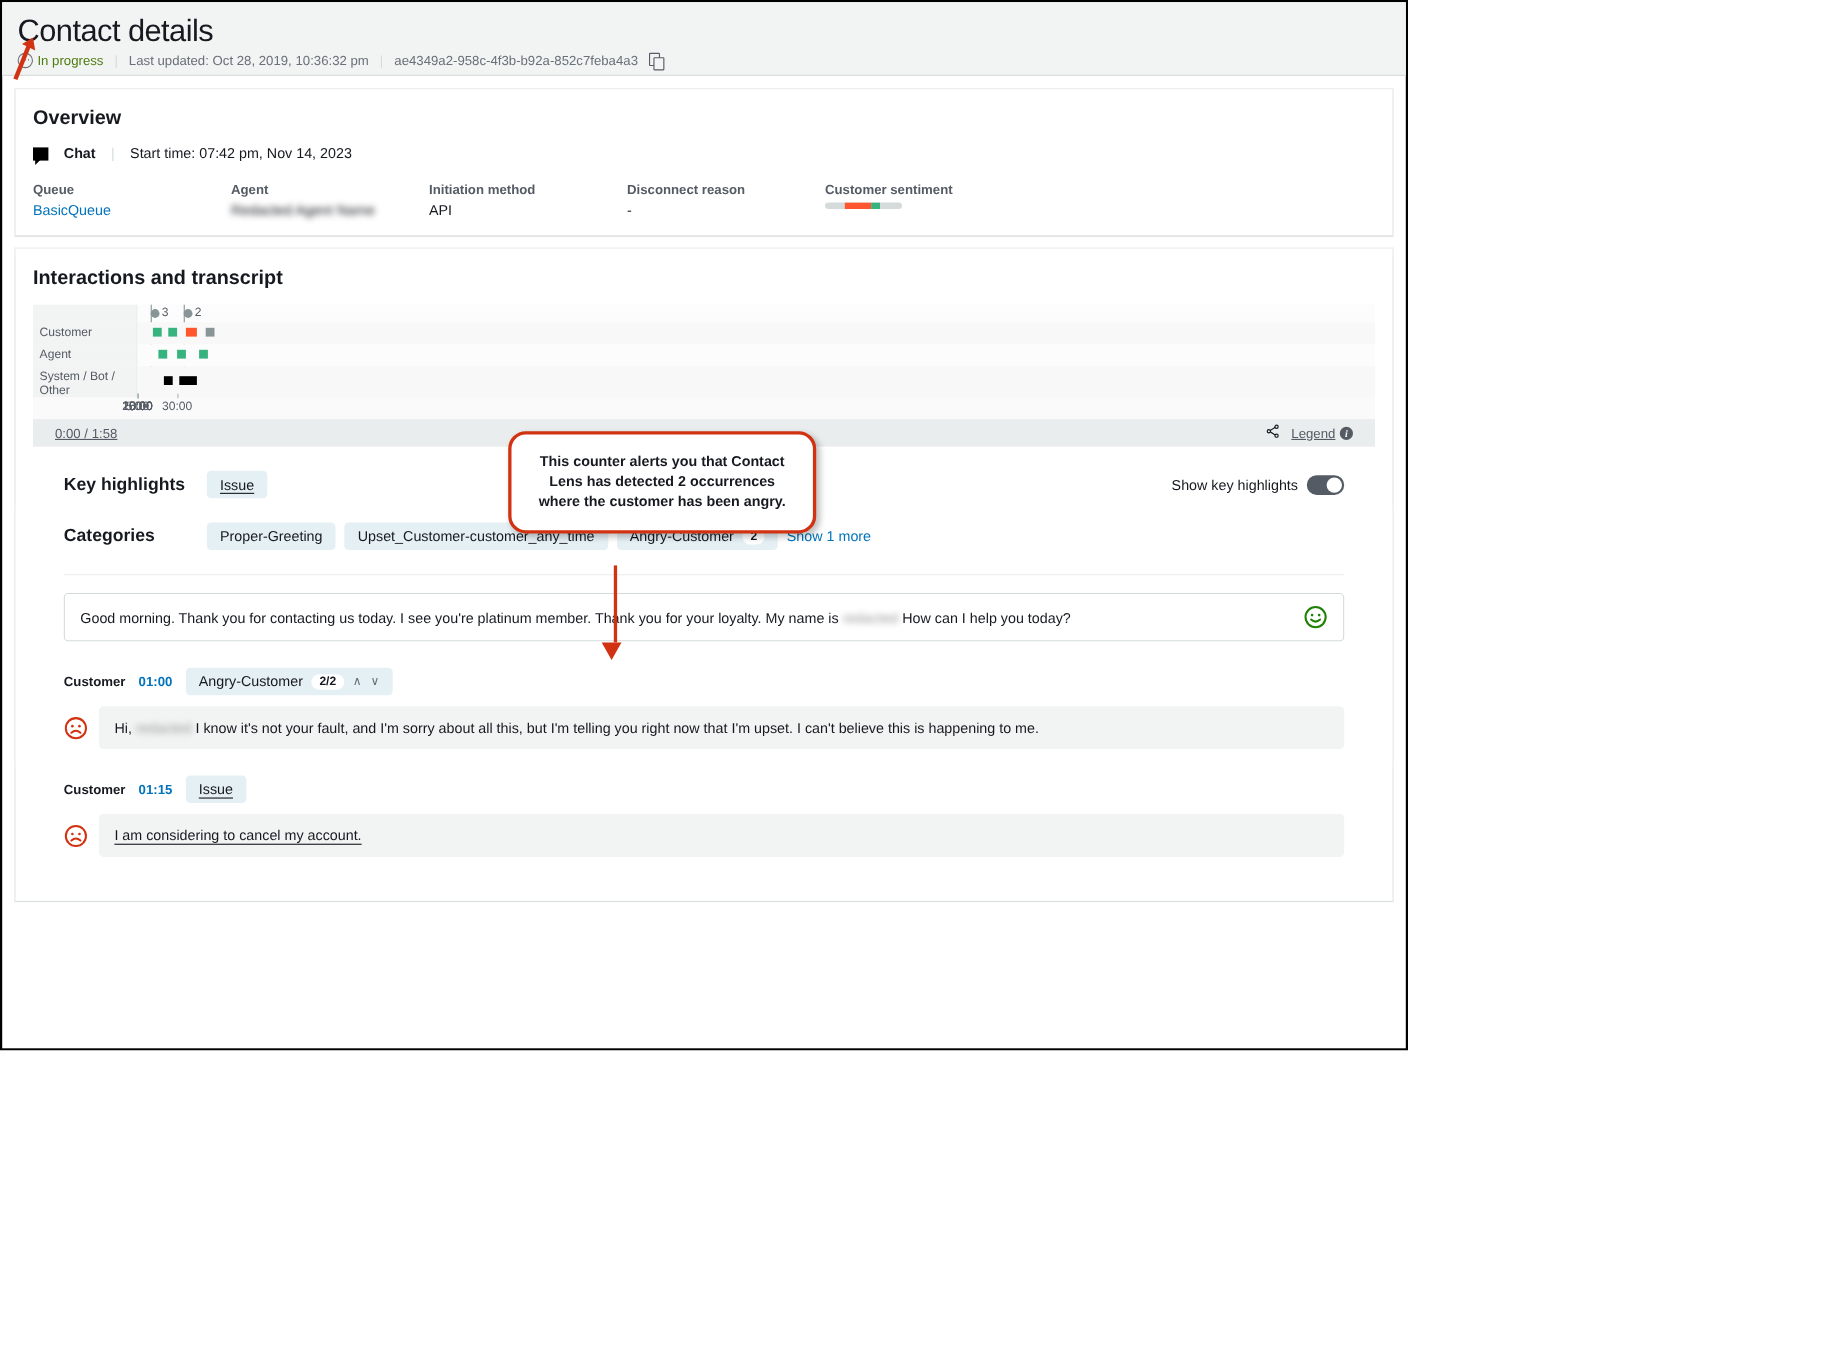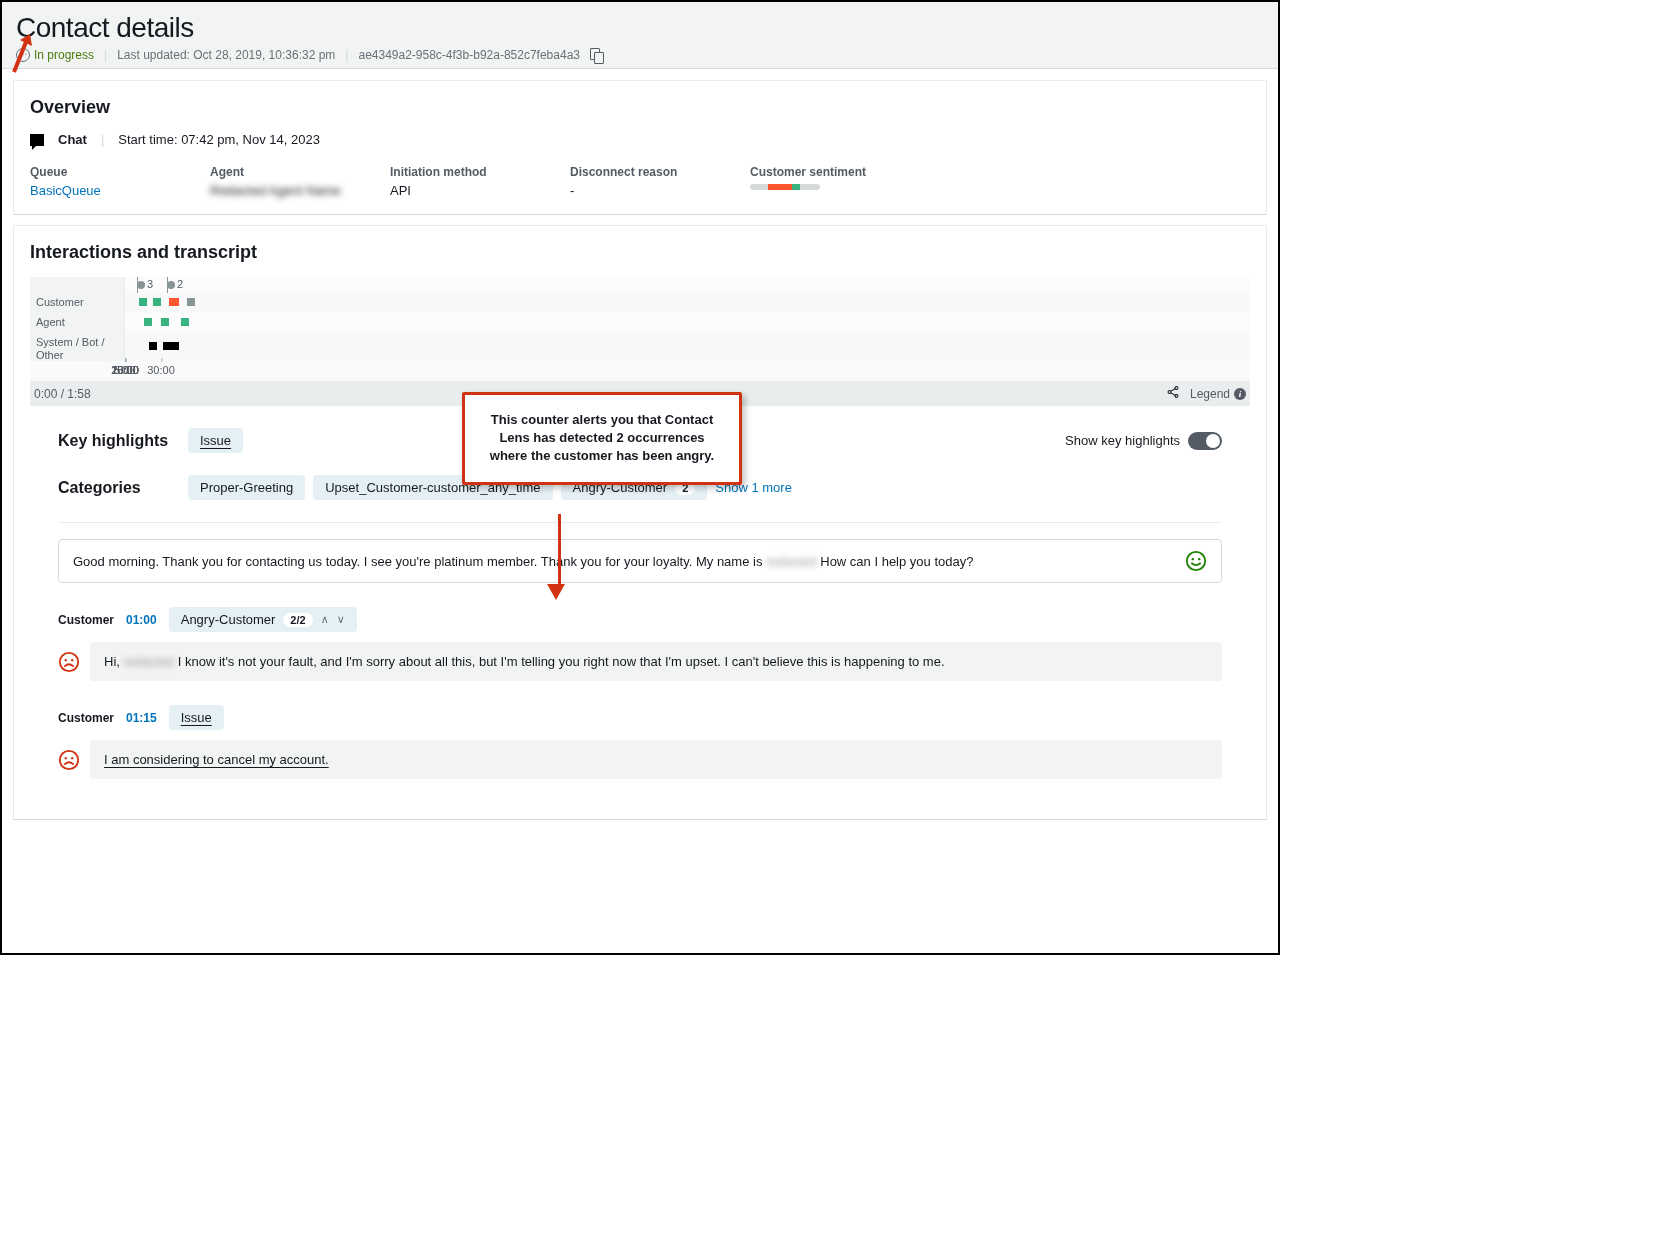--- a/index.html
+++ b/index.html
@@ -41,31 +41,31 @@
   .timeline { position:relative; }
   .tl-body { background:#fafafa; }
   .tl-row { display:flex; align-items:center; }
   .tl-label { width:95px; font-size:11px; color:#545b64; padding:3px 6px; text-align:left; border-right: 1px solid #eaeded; background:#f2f3f3; line-height:1.2; }
   .tl-track { flex:1; height:20px; background:#f8f8f8; position:relative; }
   .tl-track.light { background:#fcfcfc; }
   .tl-mark { position:absolute; top:5px; height:8px; }
   .tl-axis { position:relative; height:20px; border-top:1px solid #eaeded; }
   .tl-axis .tick { position:absolute; font-size:11px; color:#545b64; top:2px; transform:translateX(-50%); }
   .tl-axis .tick::before { content:""; position:absolute; left:50%; top:-6px; width:1px; height:4px; background:#aab7b8; }
-  .tl-footer { background:#eaeded; padding:4px 4px; display:flex; align-items:center; justify-content:space-between; font-size:12px; color:#545b64; }
+  .tl-footer { background:#eaeded; padding:4px 20px; display:flex; align-items:center; justify-content:space-between; font-size:12px; color:#545b64;text-decoration:underline; }
   .tl-footer .right { display:flex; align-items:center; gap:10px; }
   .share-ic svg { width:14px; height:14px; }
   .info-ic { width:12px; height:12px; border-radius:50%; background:#545b64; color:#fff; display:inline-flex; align-items:center; justify-content:center; font-size:9px; font-weight:bold; font-style:italic; font-family:Georgia, serif; }
 
   .vline { position:absolute; top:0; width:1px; background:#879596; }
   .vdot { position:absolute; width:8px; height:8px; background:#879596; border-radius:50%; }
   .vnum { position:absolute; font-size:11px; color:#545b64; }
 
   
-  .callout { position:absolute; top:390px; left:460px; width:280px; background:#fff; border:3px solid #d13212; border-radius:2px; padding:16px 18px; text-align:center; font-size:13px; font-weight:600; line-height:1.4; box-shadow:3px 3px 6px rgba(0,0,0,.25); z-index:100; }
+  .callout { position:absolute; top:390px; left:460px; width:280px; background:#fff; border:3px solid #d13212; border-radius:16px; padding:16px 18px; text-align:center; font-size:13px; font-weight:600; line-height:1.4; box-shadow:3px 3px 6px rgba(0,0,0,.25); z-index:100; }
   .callarrow { position:absolute; top:512px; left:552px; z-index:99; }
   .callarrow .shaft { width:3px; height:70px; background:#d13212; margin:0 auto; }
   .callarrow .head { width:0; height:0; border-left:9px solid transparent; border-right:9px solid transparent; border-top:16px solid #d13212; margin-left:-7.5px; }
   .redarrow { position:absolute; top:32px; left:8px; z-index:50; }
   .redarrow svg { width:26px; height:40px; }
 
   
   .kh { padding: 0 28px; }
   .kh-row { display:flex; align-items:center; margin-top:22px; }
   .kh-row .klabel { font-size:16px; font-weight:700; width:130px; }

